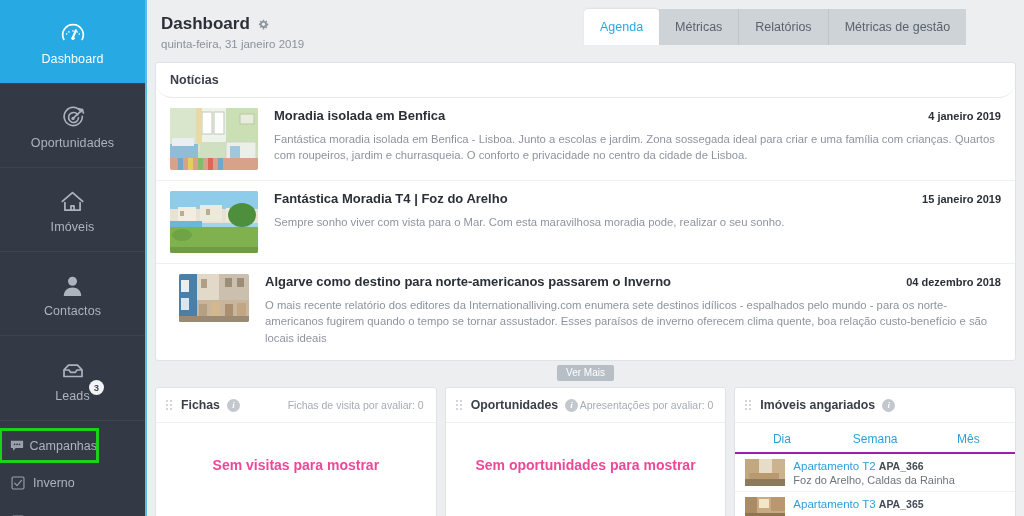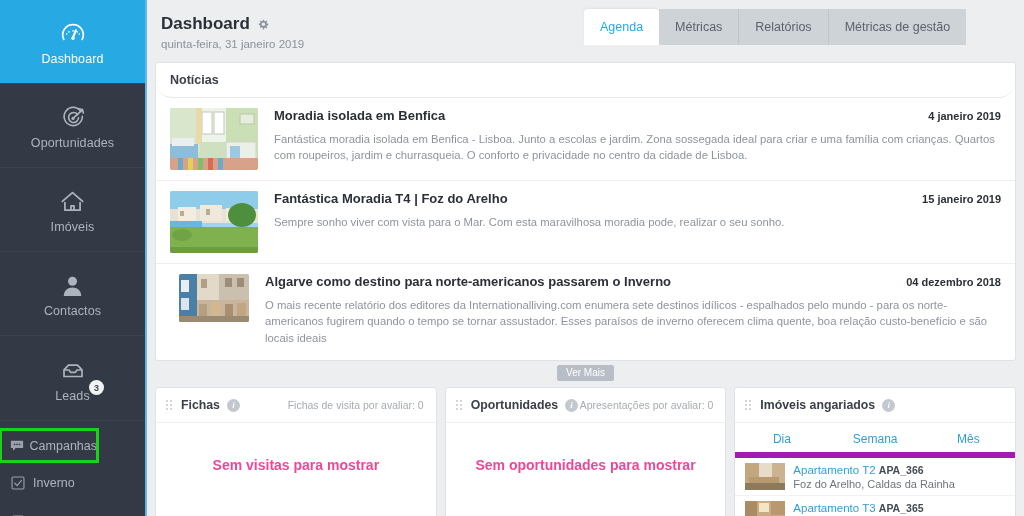--- a/index.html
+++ b/index.html
@@ -205,21 +205,21 @@
     margin-left: auto;
     font-size: 10.5px; color: #a6acb4; white-space: nowrap;
   }
   .widget-body {
     height: 83px;
     display: flex; align-items: center; justify-content: center;
     font-size: 14px; color: #ec4899; font-weight: bold;
   }
   .seg-row {
     display: flex; padding: 9px 0 6px 0;
-    border-bottom: 6px solid #a21caf;
+    border-bottom: 2px solid #a21caf;
   }
   .seg {
     flex: 1 1 0; text-align: center;
     font-size: 12px; color: #2f9fd8; cursor: pointer;
   }
   .prop-item {
     display: flex; align-items: flex-start;
     padding: 5px 0 5px 0;
     border-bottom: 1px solid #f0f2f4;
   }

